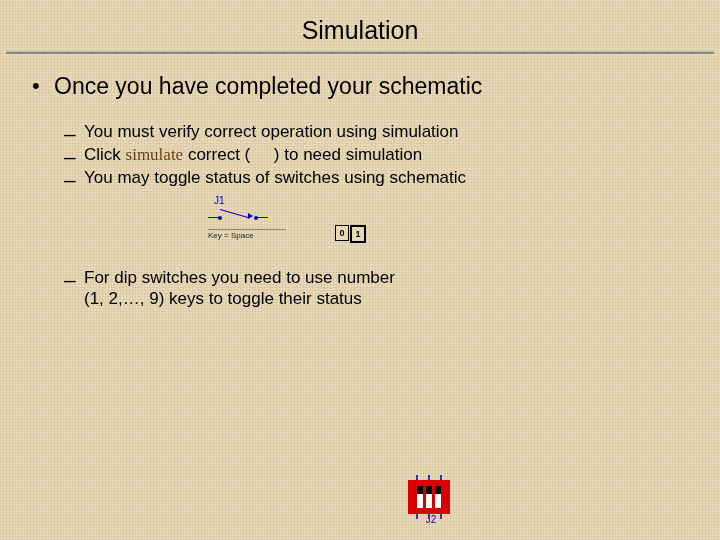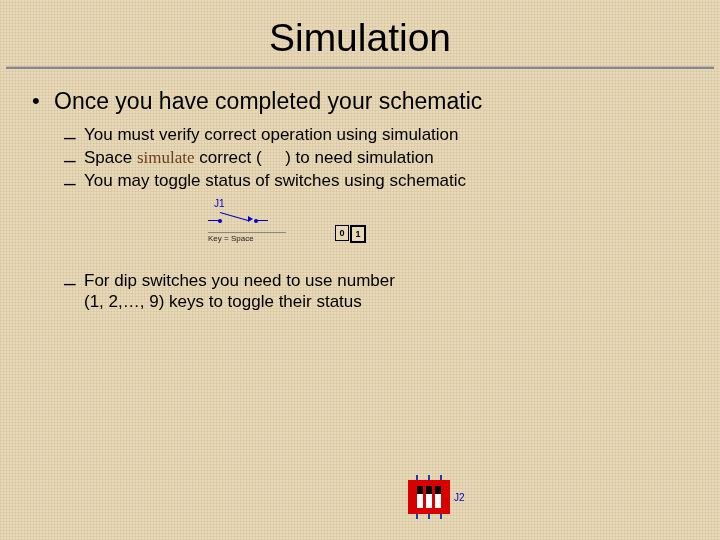--- a/index.html
+++ b/index.html
@@ -15,41 +15,41 @@
     height: 540px;
     position: relative;
     box-sizing: border-box;
     background-color: #e8d9b8;
     background-image:
       repeating-linear-gradient(0deg, rgba(160,130,80,0.12) 0 1px, transparent 1px 3px),
       repeating-linear-gradient(90deg, rgba(160,130,80,0.12) 0 1px, transparent 1px 3px);
   }
   .title {
     text-align: center;
-    font-size: 39px;
+    font-size: 25px;
     color: #000;
     padding-top: 16px;
     padding-bottom: 6px;
   }
   .rule {
     height: 2px;
     background: #888;
     margin: 0 6px 0 6px;
     border-top: 1px solid #bbb;
   }
   .body {
     padding: 18px 28px 0 28px;
     font-size: 23px;
     color: #000;
     line-height: 1.25;
   }
   .lvl1 {
     position: relative;
     padding-left: 26px;
-    margin-bottom: 8px;
+    margin-bottom: 20px;
   }
   .lvl1::before {
     content: "•";
     position: absolute;
     left: 4px;
     top: 0;
     font-size: 22px;
   }
   .lvl2 {
     position: relative;
@@ -152,20 +152,21 @@
     padding-top: 1px;
   }
 
   
   .dip-wrap {
     position: absolute;
     left: 408px;
     top: 480px;
     display: flex;
     align-items: center;
+    flex-direction: column;
   }
   .dip-box {
     width: 42px;
     height: 34px;
     background: #d80000;
     display: flex;
     align-items: center;
     justify-content: center;
     gap: 3px;
     position: relative;
@@ -212,21 +213,21 @@
 
     <div class="lvl1">
       <span>Once you have completed your schematic</span>
     </div>
 
     <div class="lvl2">
       <span>You must verify correct operation using simulation</span>
     </div>
 
     <div class="lvl2">
-      <span>Space </span><span class="brown">simulate</span><span> correct (</span>&nbsp;&nbsp;&nbsp;&nbsp;&nbsp;<span>) to need simulation</span>
+      <span>Click </span><span class="brown">simulate</span><span> correct (</span>&nbsp;&nbsp;&nbsp;&nbsp;&nbsp;<span>) to need simulation</span>
     </div>
 
     <div class="lvl2">
       <span>You may toggle status of switches using schematic</span>
     </div>
 
     <div class="switch-fig">
       <div class="switch-label">J1</div>
       <div class="switch-draw">
         <div class="sw-t-left"></div>

